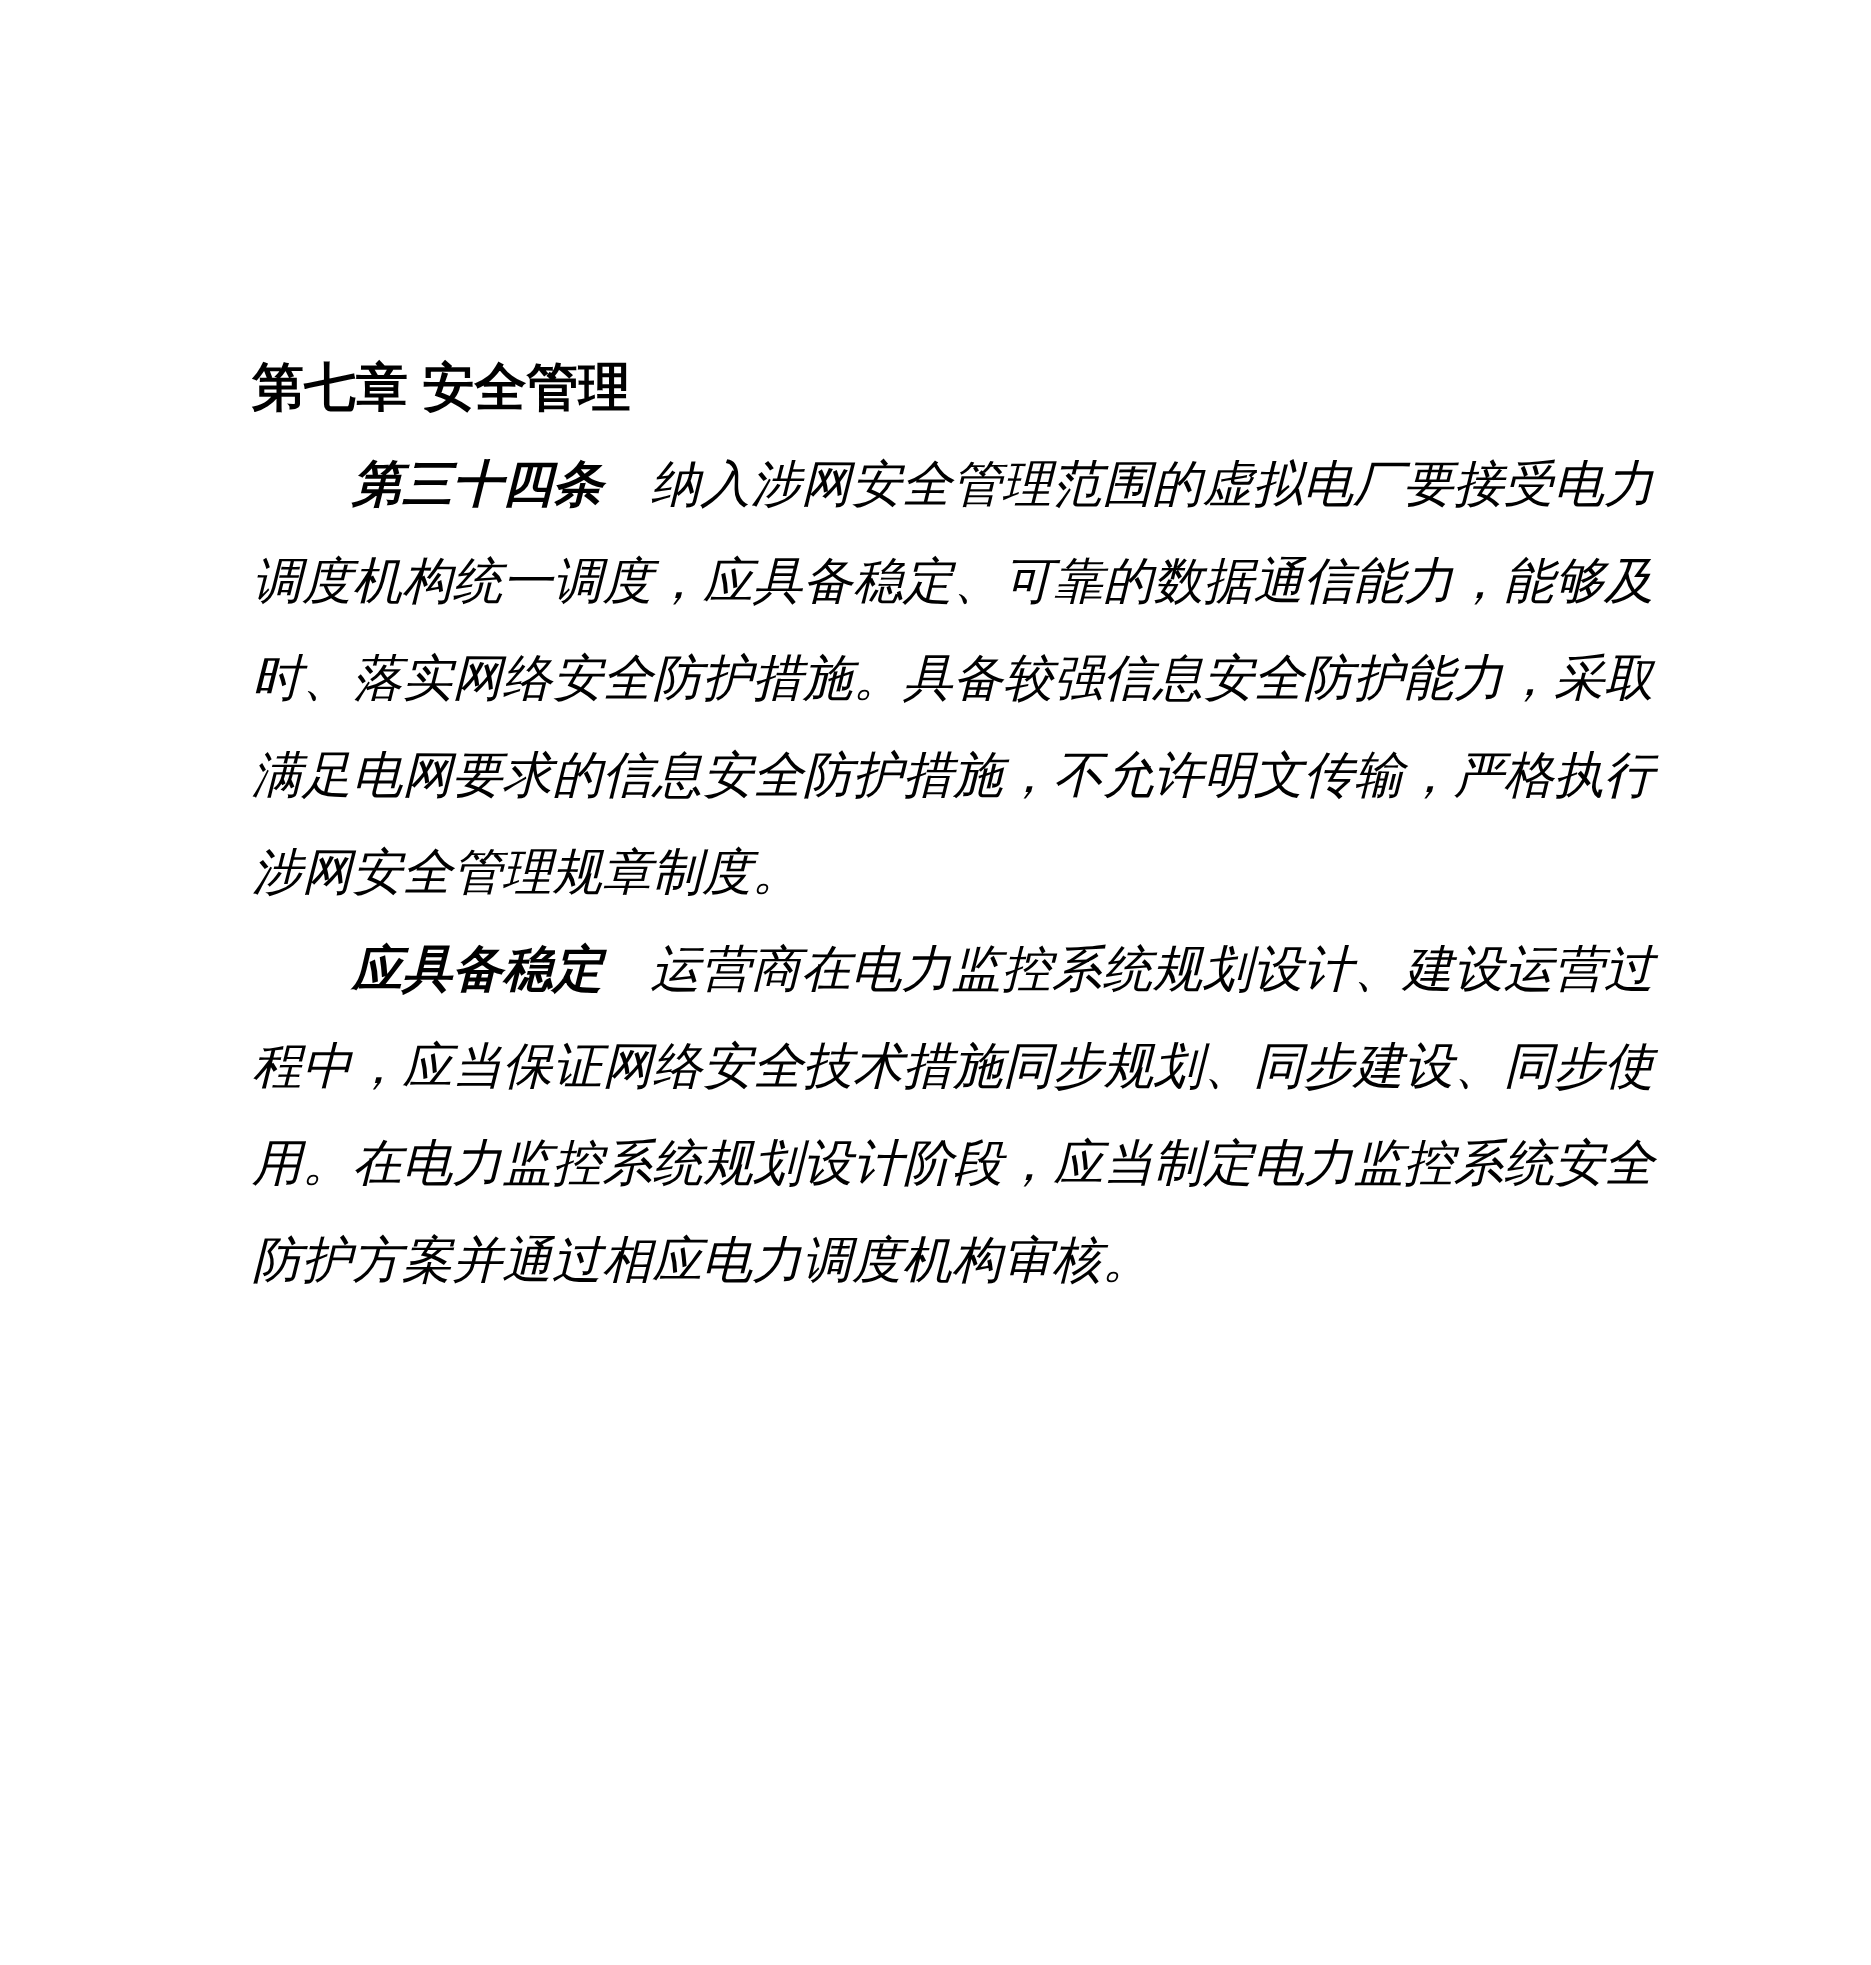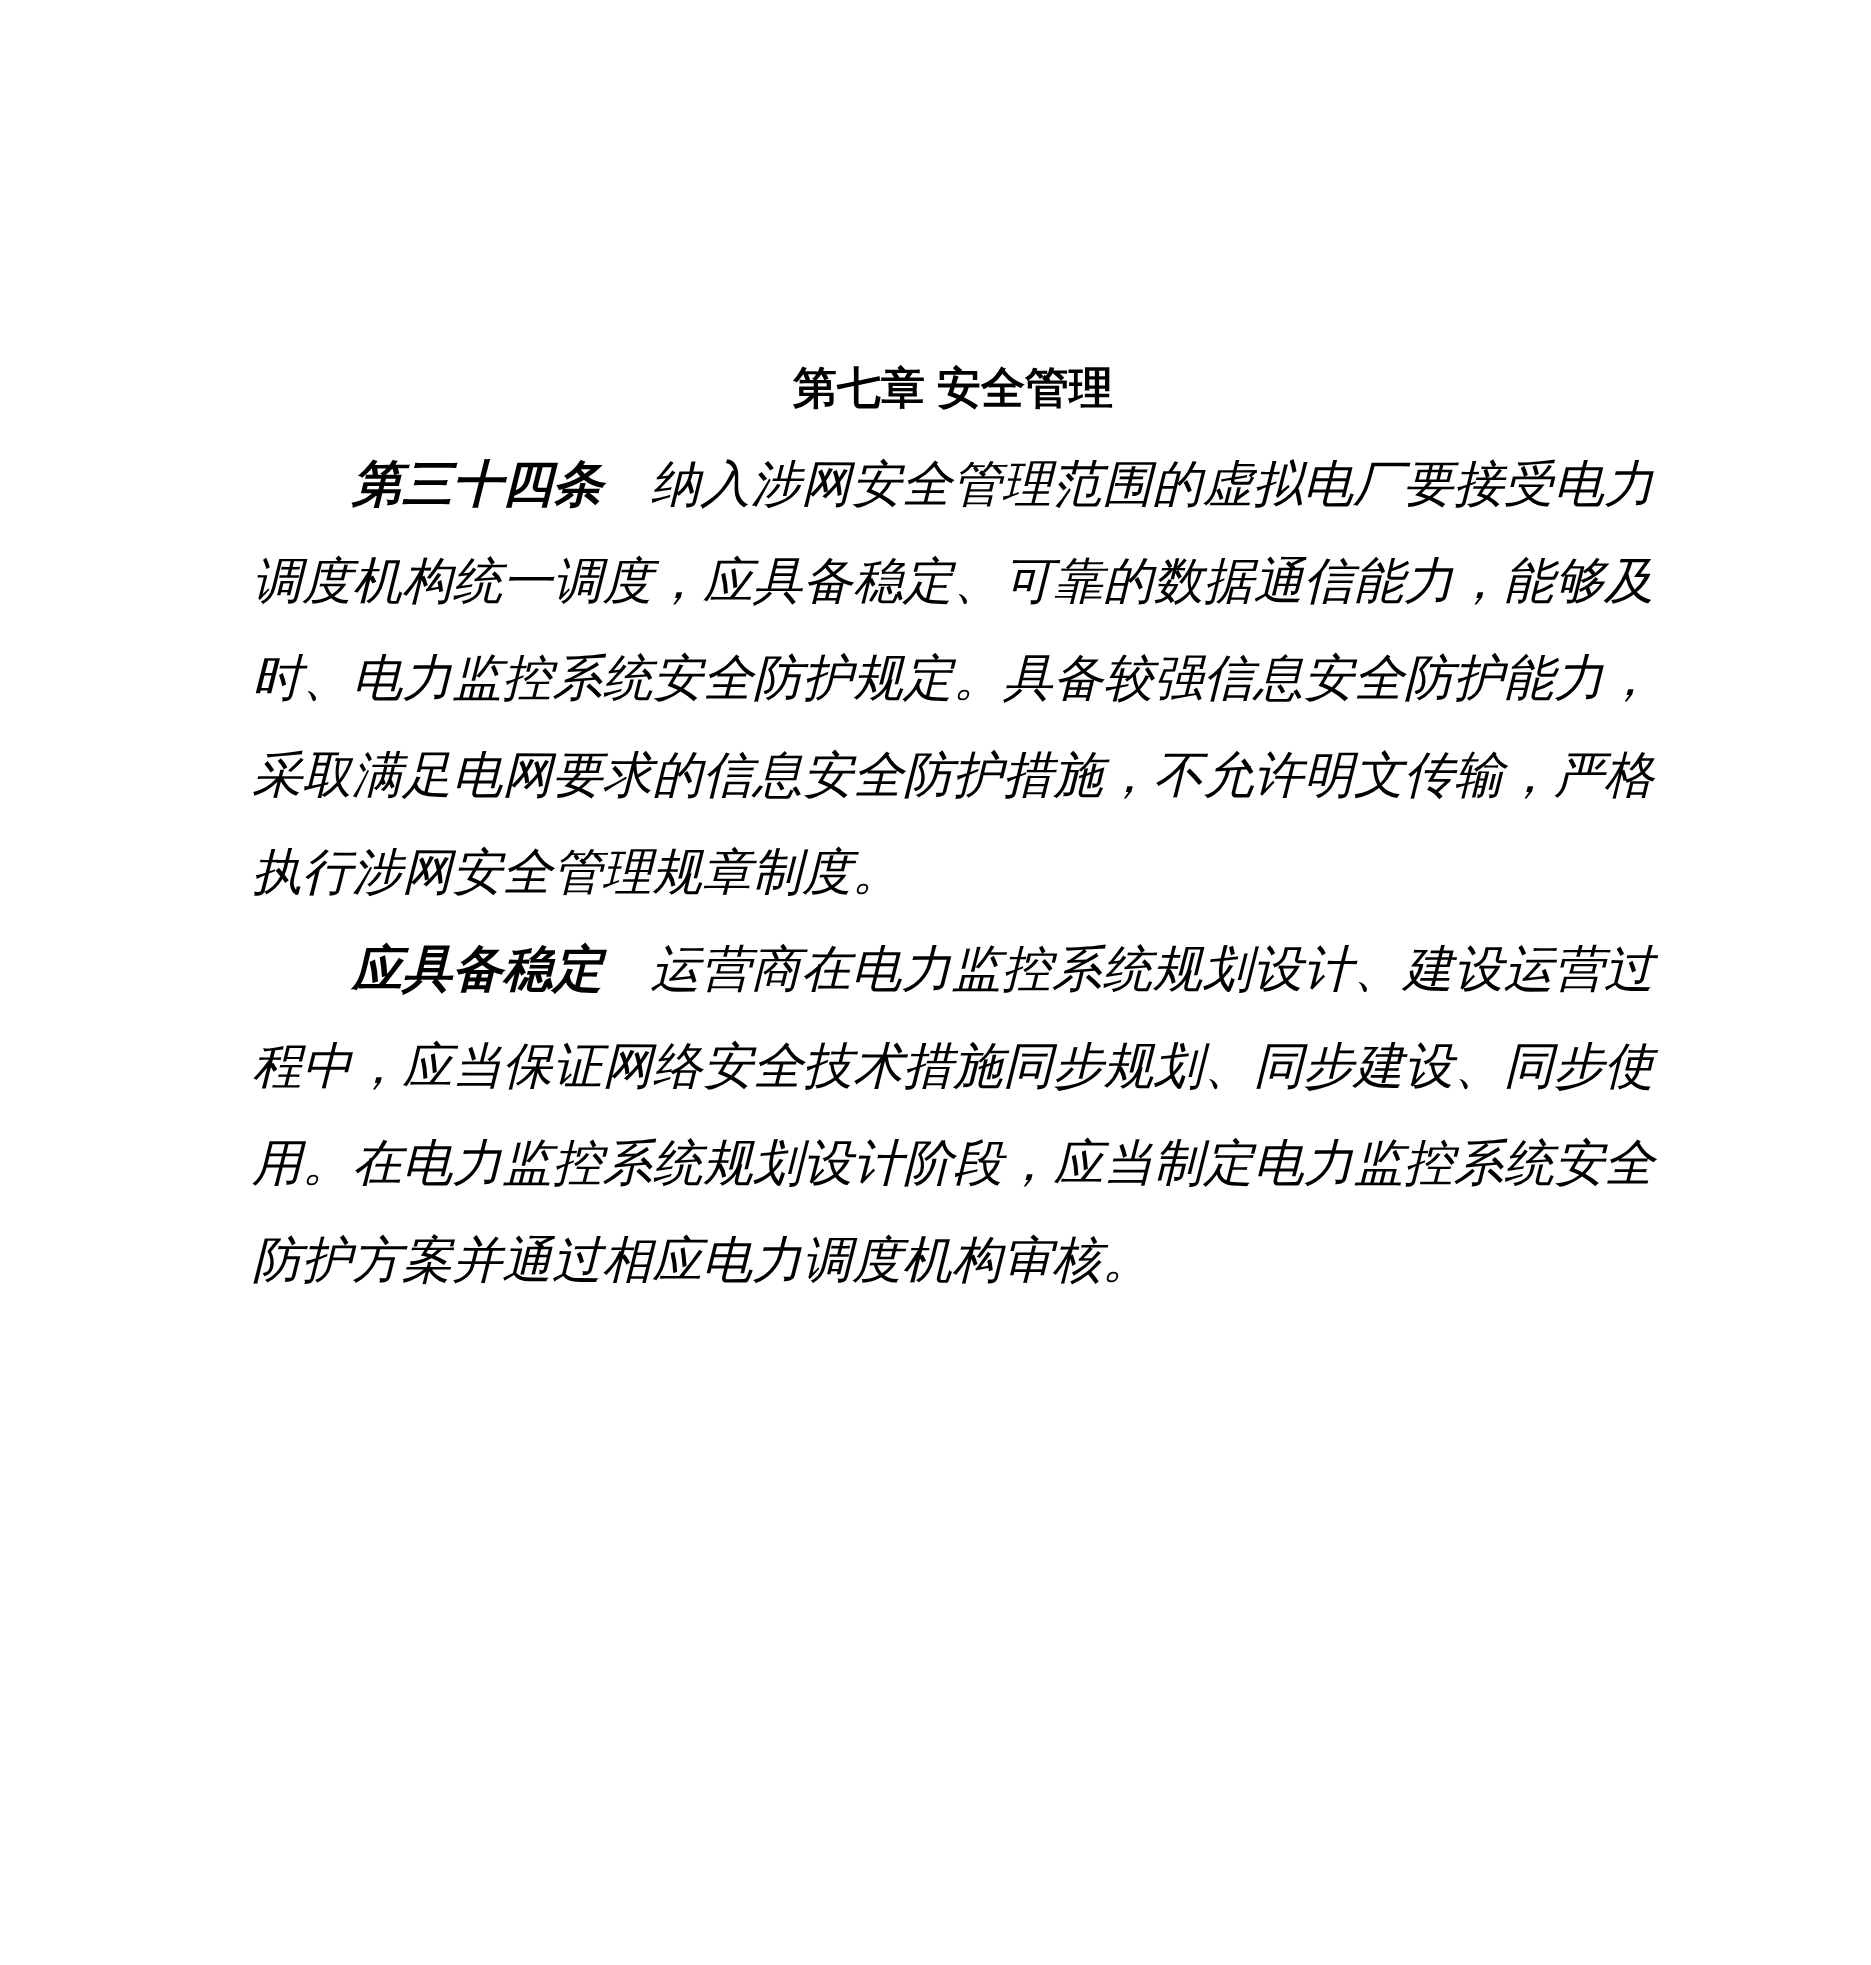--- a/index.html
+++ b/index.html
@@ -37,38 +37,37 @@
     text-indent:2em;             
   }
   .article-label{
     font-weight:700;             
     margin-right:0.95em;
   }
   .chapter{
     font-family:"Liberation Sans","DejaVu Sans",sans-serif;
     font-style:normal;
     font-weight:700;
-    font-size:44px;
+    font-size:52px;
     line-height:97px;
-    text-align:center;
     text-indent:0;
   }
 </style>
 </head>
 <body>
 
 <div class="page">
 
   <div class="content">
 
 
     <h2 class="chapter">第七章 安全管理</h2>
 
     <p class="article">
-      <span class="article-label">第三十四条</span><span class="article-text">纳入涉网安全管理范围的虚拟电厂要接受电力调度机构统一调度，应具备稳定、可靠的数据通信能力，能够及时、电力监控系统安全防护规定。具备较强信息安全防护能力，采取满足电网要求的信息安全防护措施，不允许明文传输，严格执行涉网安全管理规章制度。</span>
+      <span class="article-label">第三十四条</span><span class="article-text">纳入涉网安全管理范围的虚拟电厂要接受电力调度机构统一调度，应具备稳定、可靠的数据通信能力，能够及时、落实网络安全防护措施。具备较强信息安全防护能力，采取满足电网要求的信息安全防护措施，不允许明文传输，严格执行涉网安全管理规章制度。</span>
     </p>
 
 
     <p class="article">
       <span class="article-label">应具备稳定</span><span class="article-text">运营商在电力监控系统规划设计、建设运营过程中，应当保证网络安全技术措施同步规划、同步建设、同步使用。在电力监控系统规划设计阶段，应当制定电力监控系统安全防护方案并通过相应电力调度机构审核。</span>
     </p>
 
   </div>
 
 </div>

